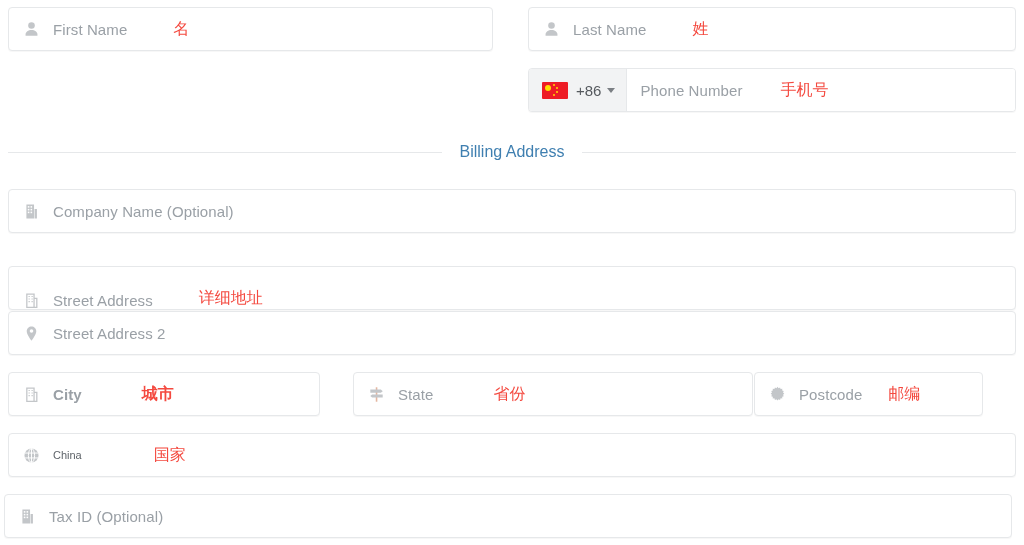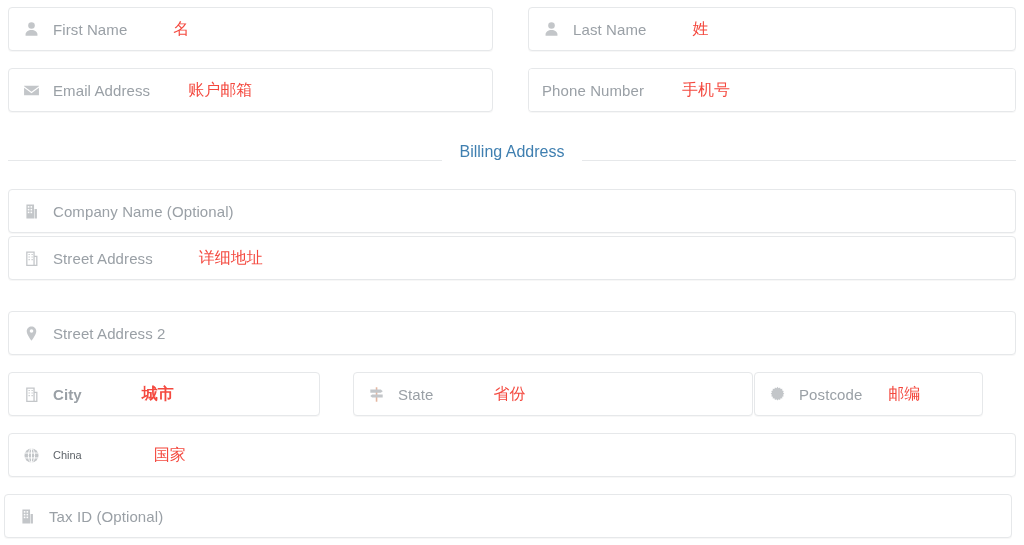--- a/index.html
+++ b/index.html
@@ -135,37 +135,37 @@
     align-items: center;
     padding-left: 13px;
     background: #ffffff;
   }
 
   
   #divider {
     position: absolute;
     left: 8px; top: 143px; width: 1008px;
     display: flex;
-    align-items: flex-end;
+    align-items: center;
   }
   #divider .line {
     flex: 1 1 auto;
     height: 1px;
     background: #e6e8ea;
   }
   #divider .dtitle {
     flex: 0 0 auto;
     padding: 0 18px;
     font-size: 16px;
     color: #3f7fb0;
     white-space: nowrap;
   }
 
   #f-company { left: 8px;   top: 189px; width: 1008px; }
-  #f-street  { left: 8px;   top: 236px; width: 1008px; }
+  #f-street  { left: 8px;   top: 266px; width: 1008px; align-items: flex-end; }
   #f-street2 { left: 8px;   top: 311px; width: 1008px; }
   #f-city    { left: 8px;   top: 372px; width: 312px; font-weight: bold; }
   #f-state   { left: 353px; top: 372px; width: 400px; }
   #f-post    { left: 754px; top: 372px; width: 229px; }
   #f-country { left: 8px;   top: 433px; width: 1008px; }
   #f-tax     { left: 4px;   top: 494px; width: 1008px; text-align: right; }
 
   #f-post .cn { margin-left: 26px; }
   #f-city .cn { margin-left: 60px; }
   #f-state .cn { margin-left: 60px; }
@@ -190,31 +190,33 @@
     <span class="ic">
       <svg viewBox="0 0 16 16" fill="currentColor">
           <circle cx="8" cy="4.3" r="3.1"></circle>
           <path d="M8 8.4c-3.1 0-5.6 1.9-5.6 4.2v1.2h11.2v-1.2c0-2.3-2.5-4.2-5.6-4.2z"></path>
         </svg>
     </span>
     <span class="ph">Last Name</span>
     <span class="cn">姓</span>
   </div>
 
-  <div class="field" id="f-email">
-    <span class="ic">
-      <svg viewBox="0 0 16 16" fill="currentColor">
-          <path d="M1 3.6h14v.5L8 9.2 1 4.1zM1 5.4l7 5.1 7-5.1v7H1z"></path>
-        </svg>
-    </span>
-    <span class="ph">Email Address</span>
-    <span class="cn tight">账户邮箱</span>
-  </div>
 
   <div id="f-phone">
+    <div class="phone-prefix">
+      <span class="flag">
+        <span class="star-big"></span>
+          <span class="s1"></span>
+          <span class="s2"></span>
+          <span class="s3"></span>
+          <span class="s4"></span>
+      </span>
+      <span class="dial">+86</span>
+      <span class="caret"></span>
+    </div>
     <div class="phone-body">
       <span class="ph">Phone Number</span>
       <span class="cn tight">手机号</span>
     </div>
   </div>
 
   <div id="divider">
     <span class="line"></span>
     <span class="dtitle">Billing Address</span>
     <span class="line"></span>

